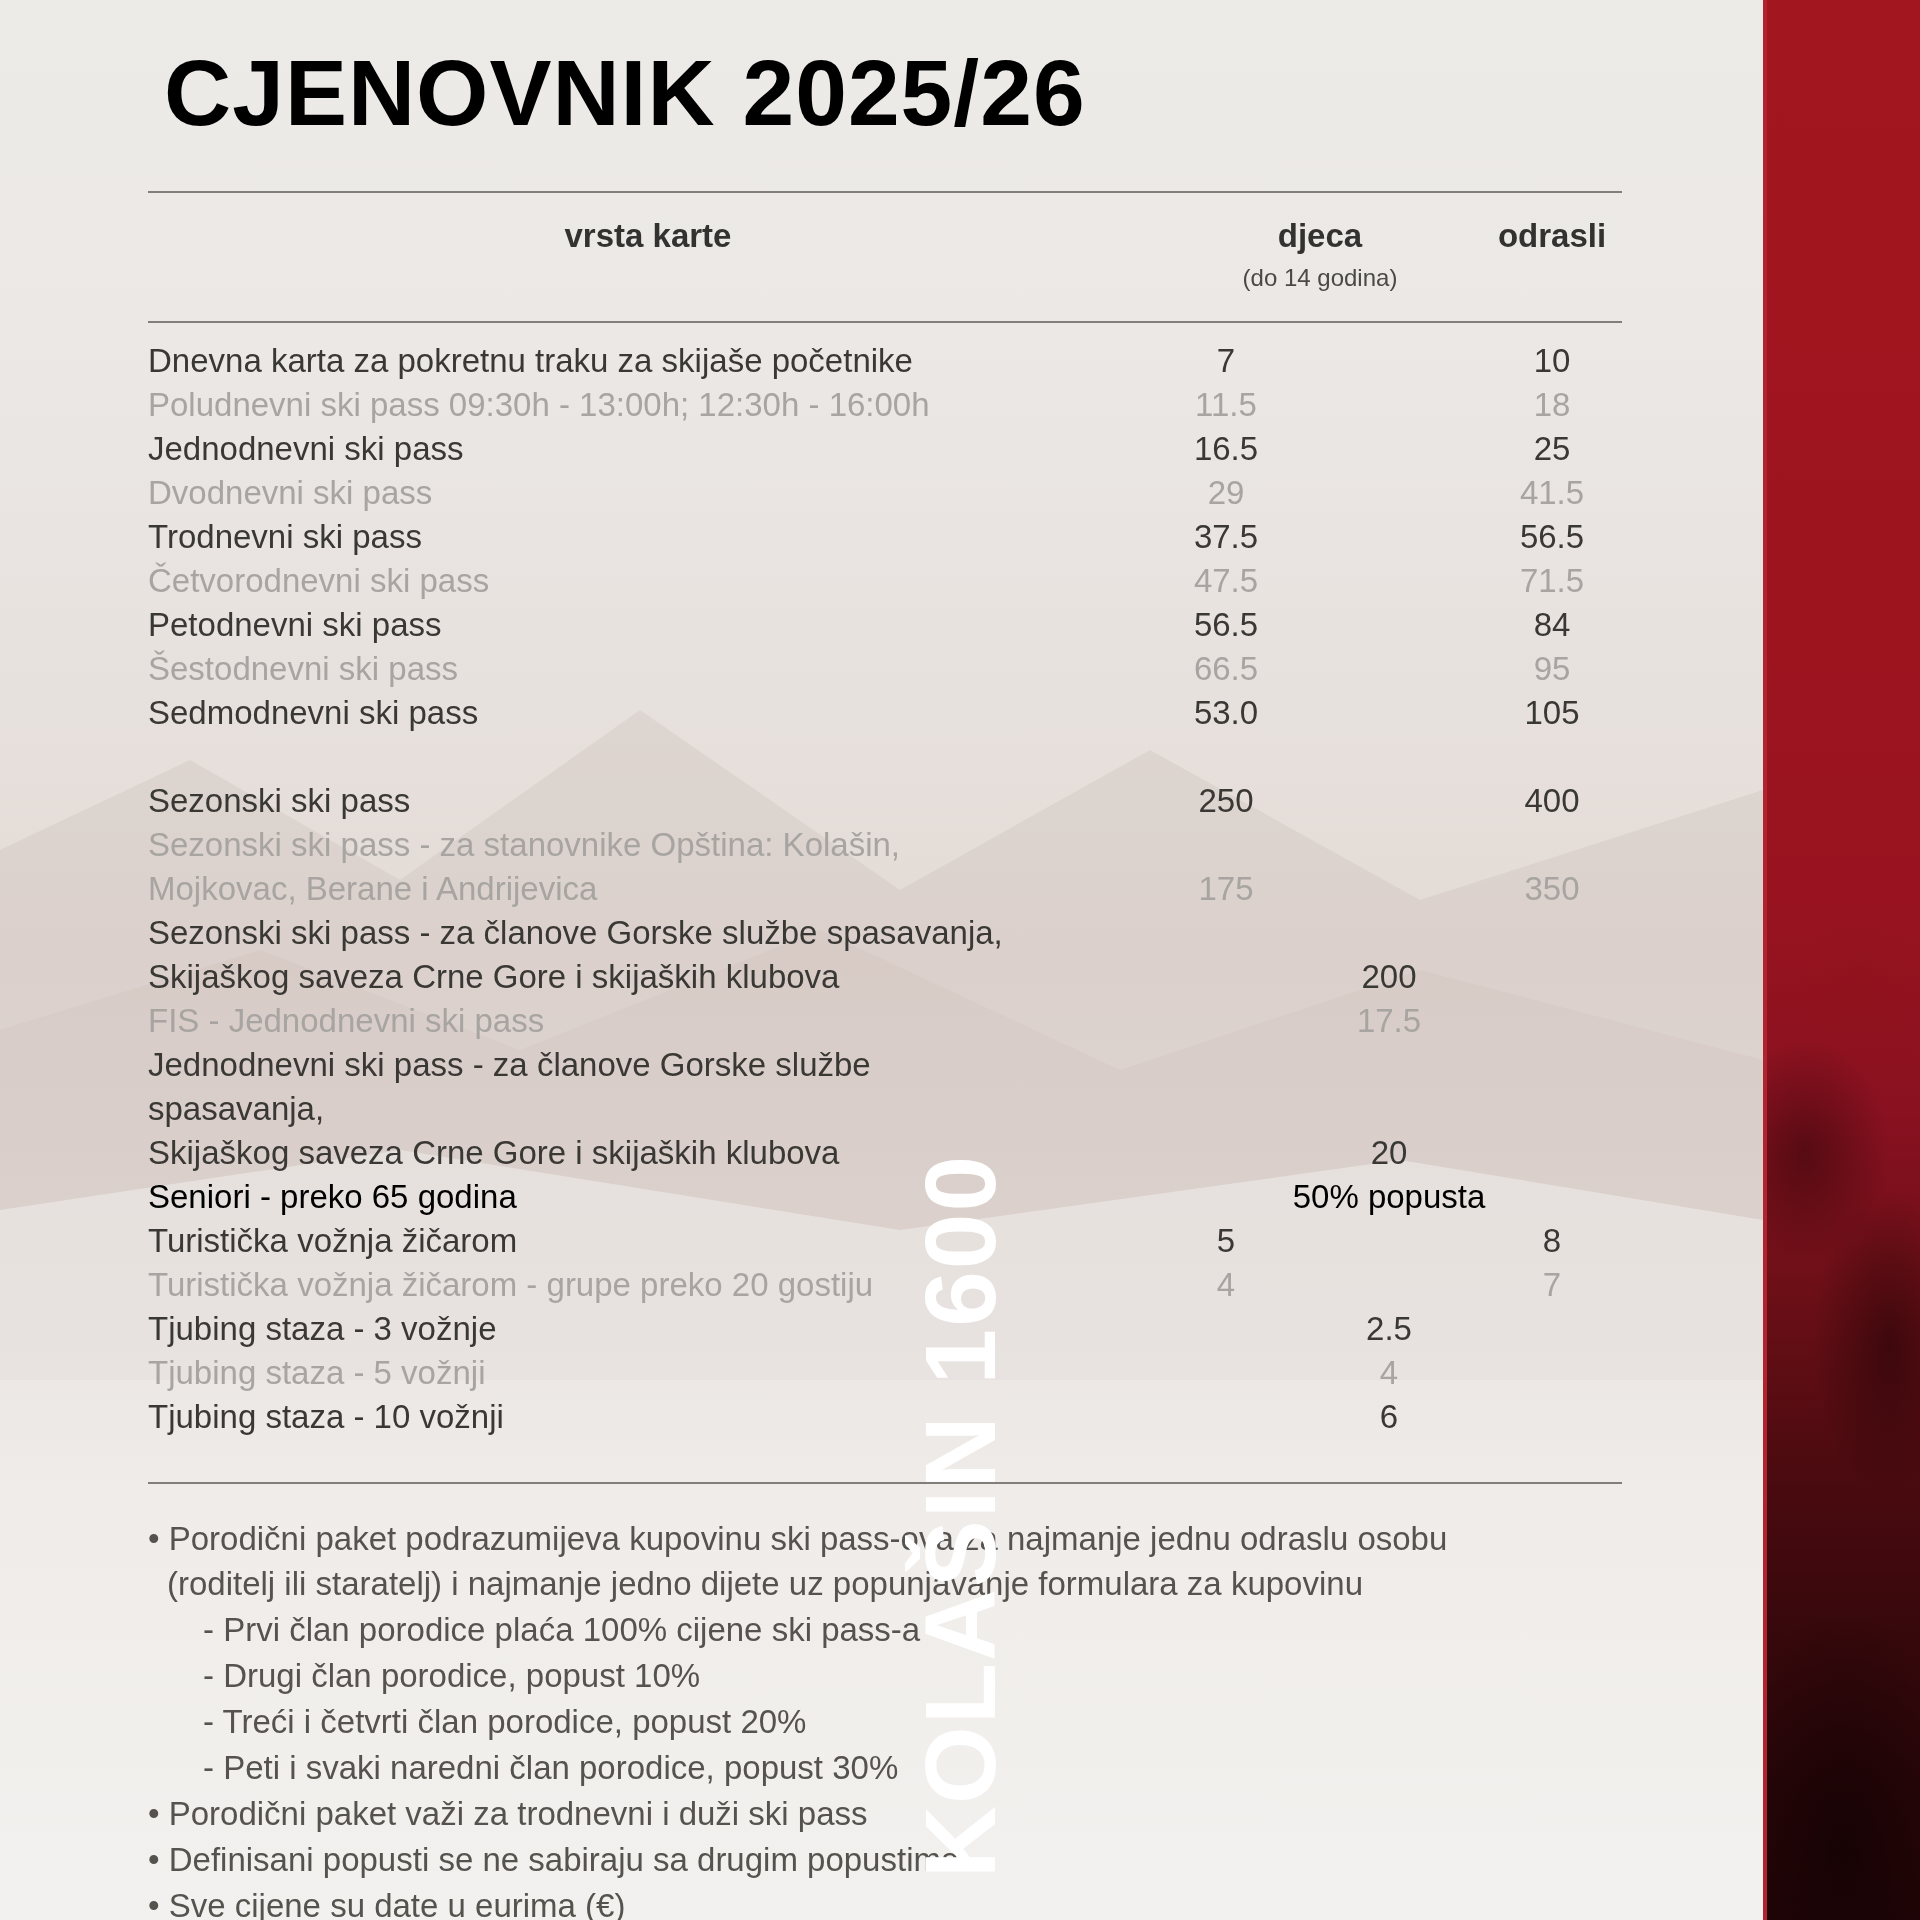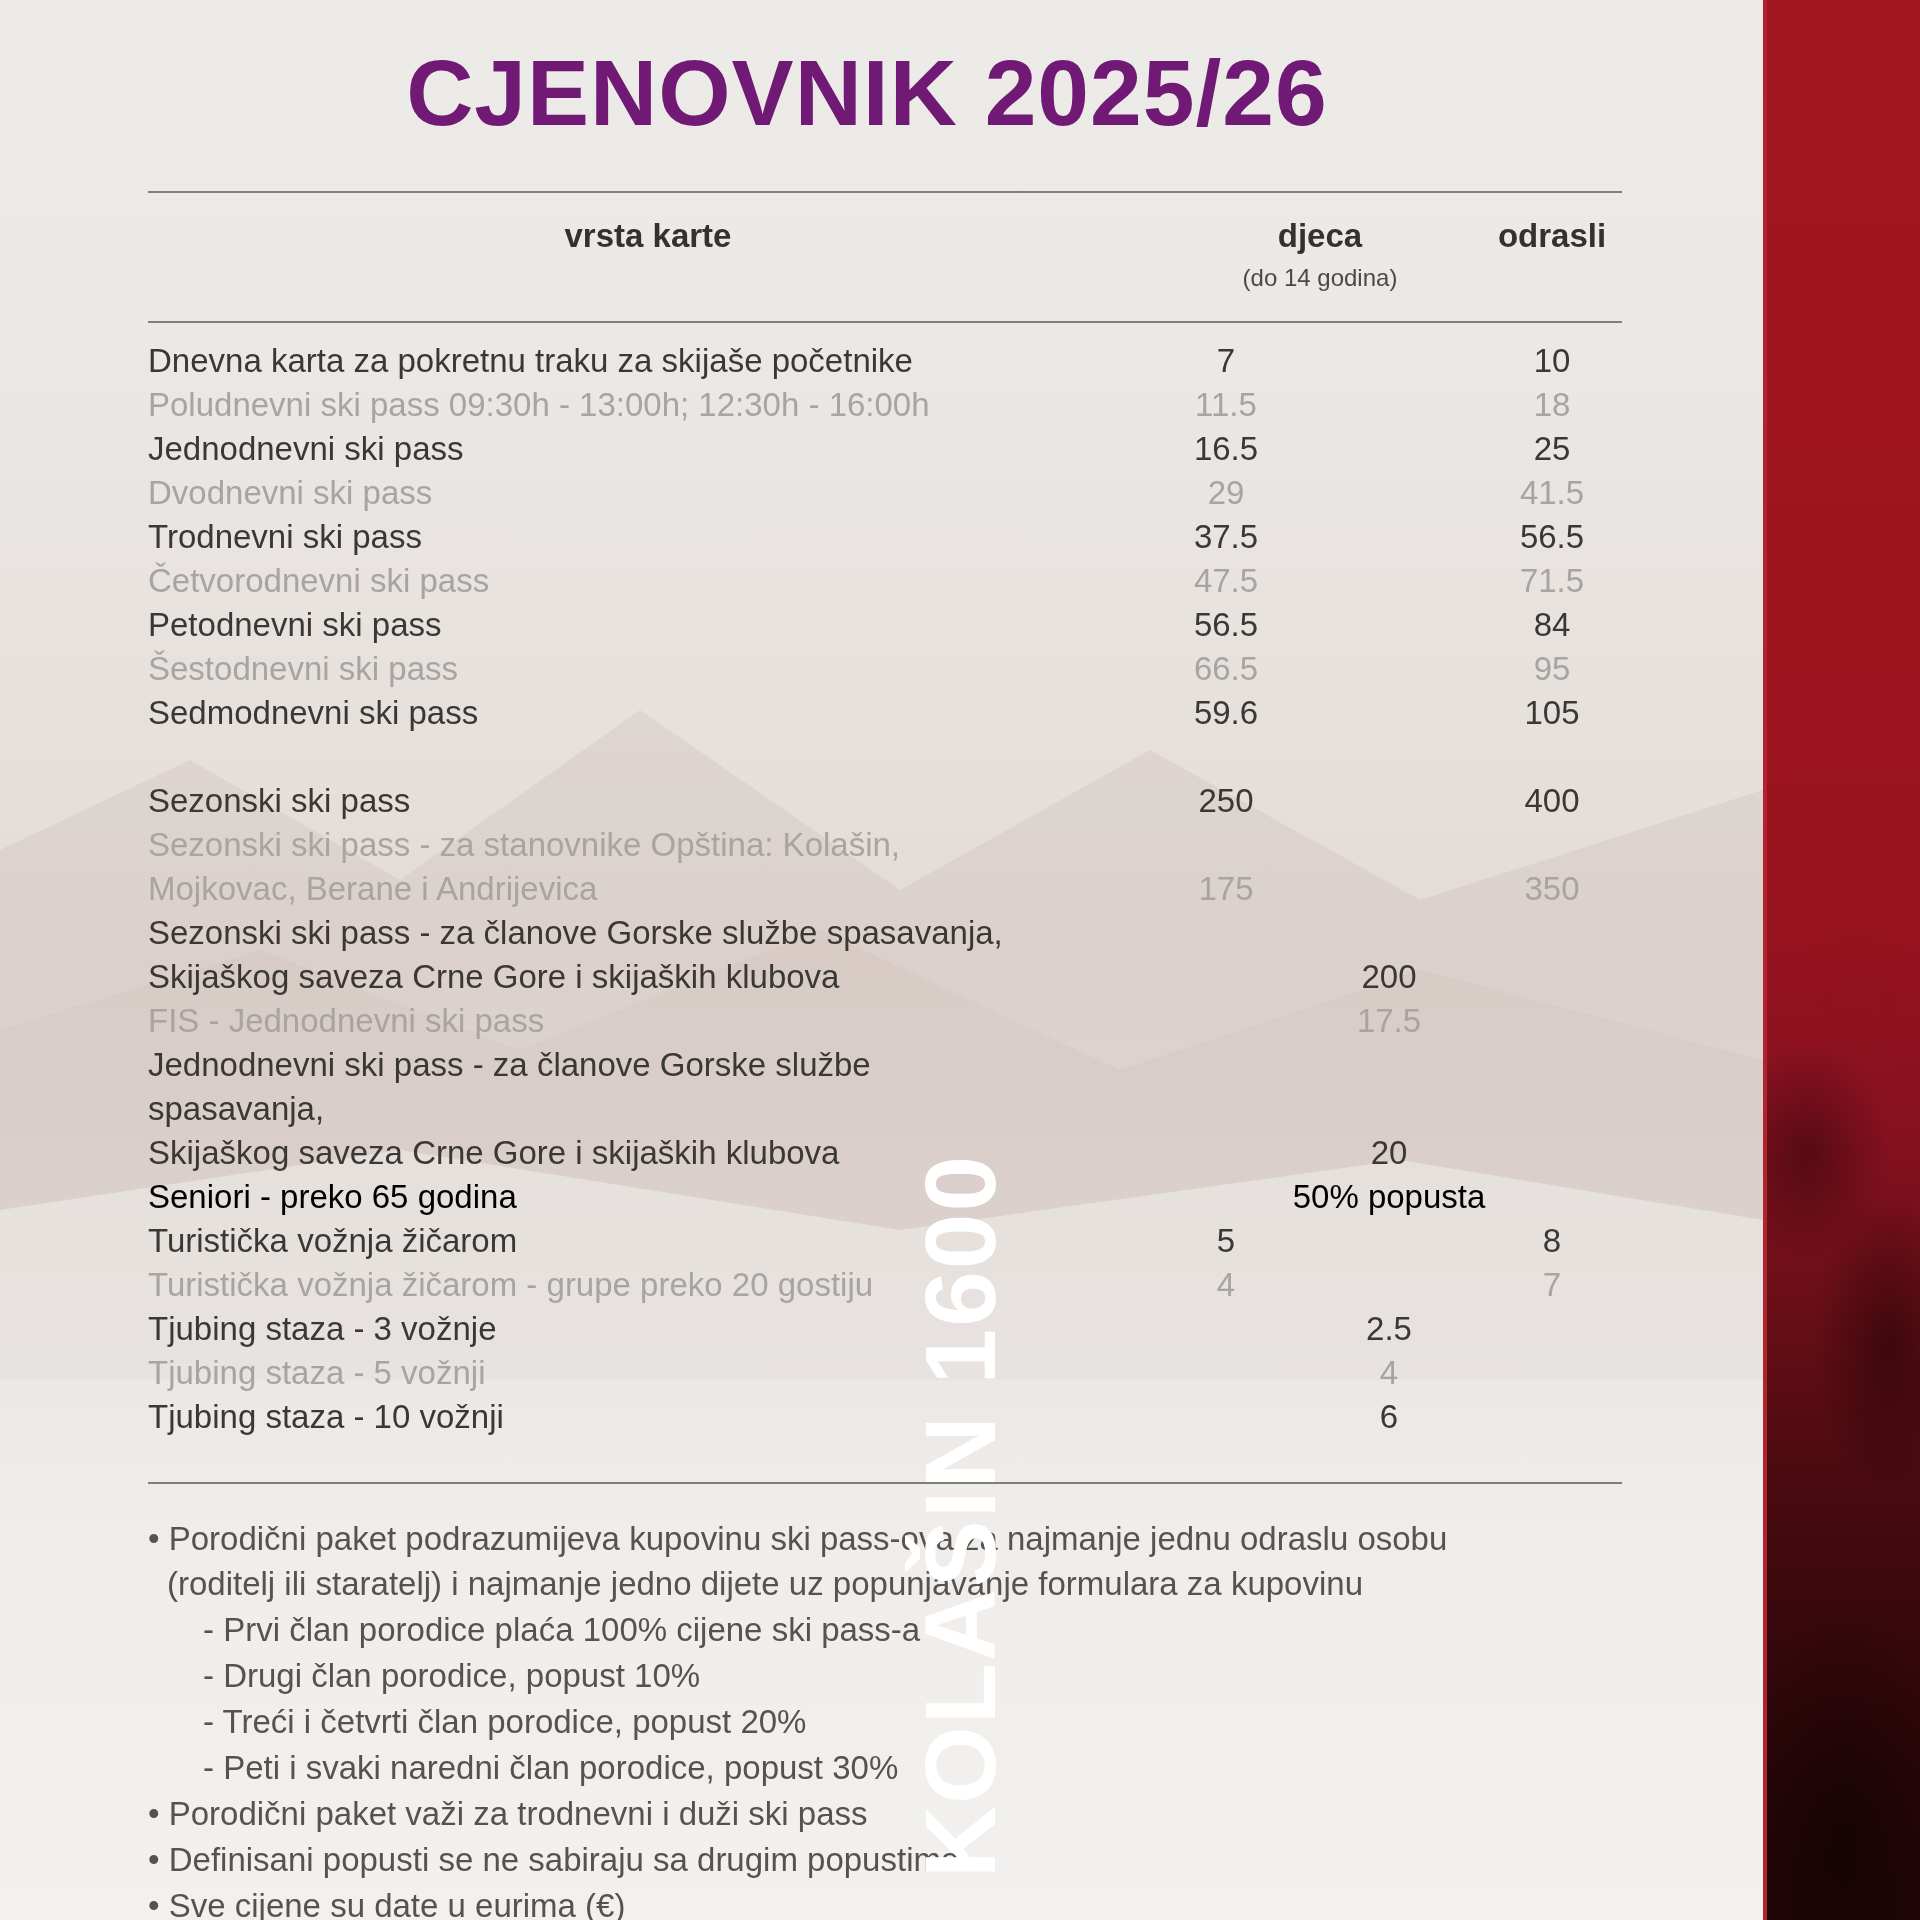--- a/index.html
+++ b/index.html
@@ -12,24 +12,23 @@
       #edebe8 0%, #ebe8e5 18%, #e7e1dd 36%,
       #e3dad5 50%, #e8e2de 64%, #efece9 78%, #f3f1ef 100%);
   }
   .mountains {
     position:absolute; left:0; top:430px; width:1763px; height:950px;
     z-index:0; pointer-events:none;
   }
   .content { position:absolute; left:0; top:0; width:1763px; height:1920px; z-index:1; }
 
   .title {
-    position:absolute; top:40px; left:130px; width:1474px;
-    text-align:center;
+    position:absolute; top:40px; left:164px; width:1474px;
     font-size:93px; font-weight:bold; letter-spacing:1px;
-    color:#701a75;
+    color:#000000;
   }
 
   .pricelist { position:absolute; left:148px; top:191px; width:1514px; }
   .rule { height:0; border-top:2px solid #827f7a; width:1474px; }
 
   .thead {
     display:grid; grid-template-columns:1fr 220px 220px; column-gap:80px;
     padding:21px 0 23px 0;
     font-size:33px; line-height:44px; color:#343230;gap:12px;
   }
@@ -147,21 +146,21 @@
           <div class="num">56.5</div>
           <div class="num">84</div>
         </div>
         <div class="row tone-gray">
           <div class="lbl">Šestodnevni ski pass</div>
           <div class="num">66.5</div>
           <div class="num">95</div>
         </div>
         <div class="row tone-dark">
           <div class="lbl">Sedmodnevni ski pass</div>
-          <div class="num">59.6</div>
+          <div class="num">53.0</div>
           <div class="num">105</div>
         </div>
         <div class="row-spacer"></div>
         <div class="row tone-dark">
           <div class="lbl">Sezonski ski pass</div>
           <div class="num">250</div>
           <div class="num">400</div>
         </div>
         <div class="row tone-gray">
           <div class="lbl">Sezonski ski pass - za stanovnike Opština: Kolašin,

